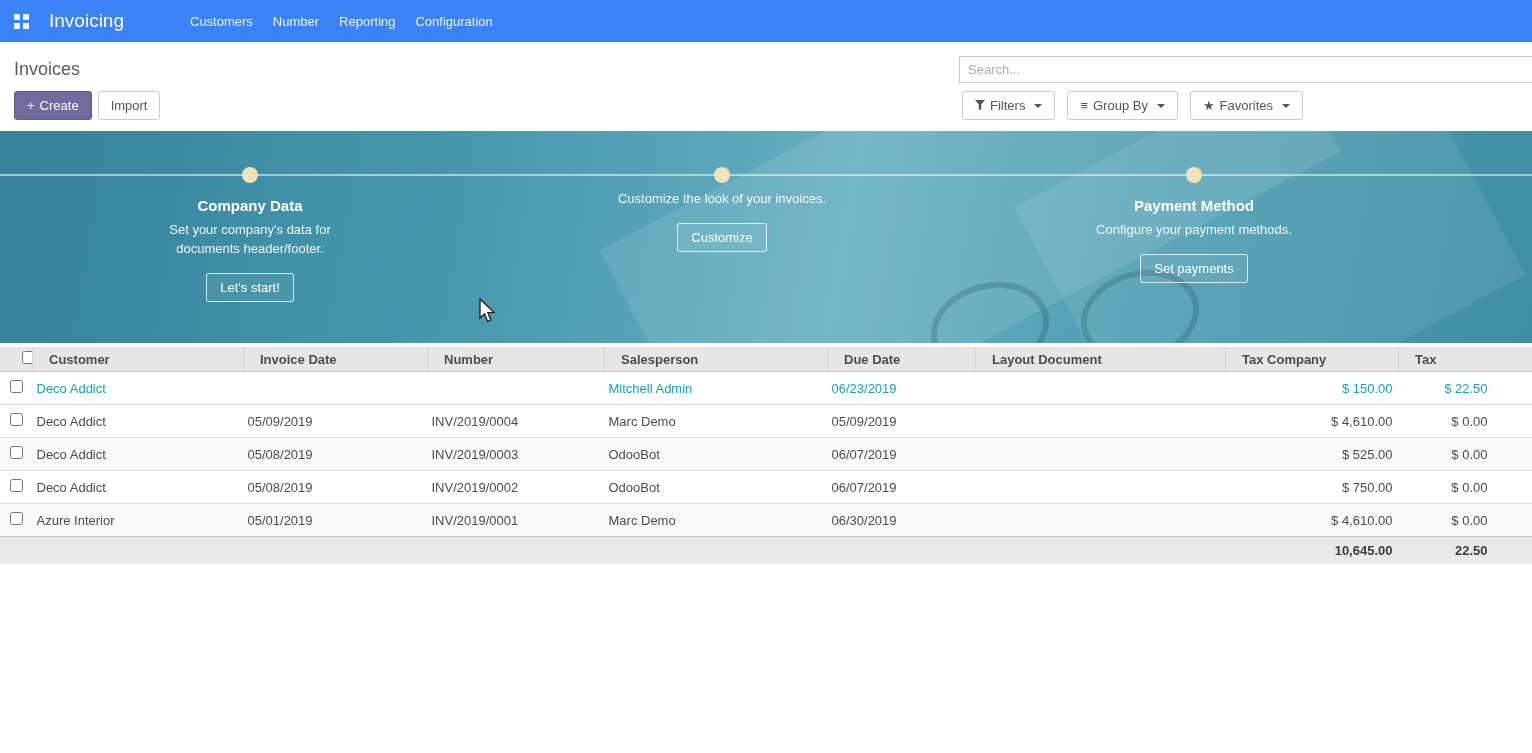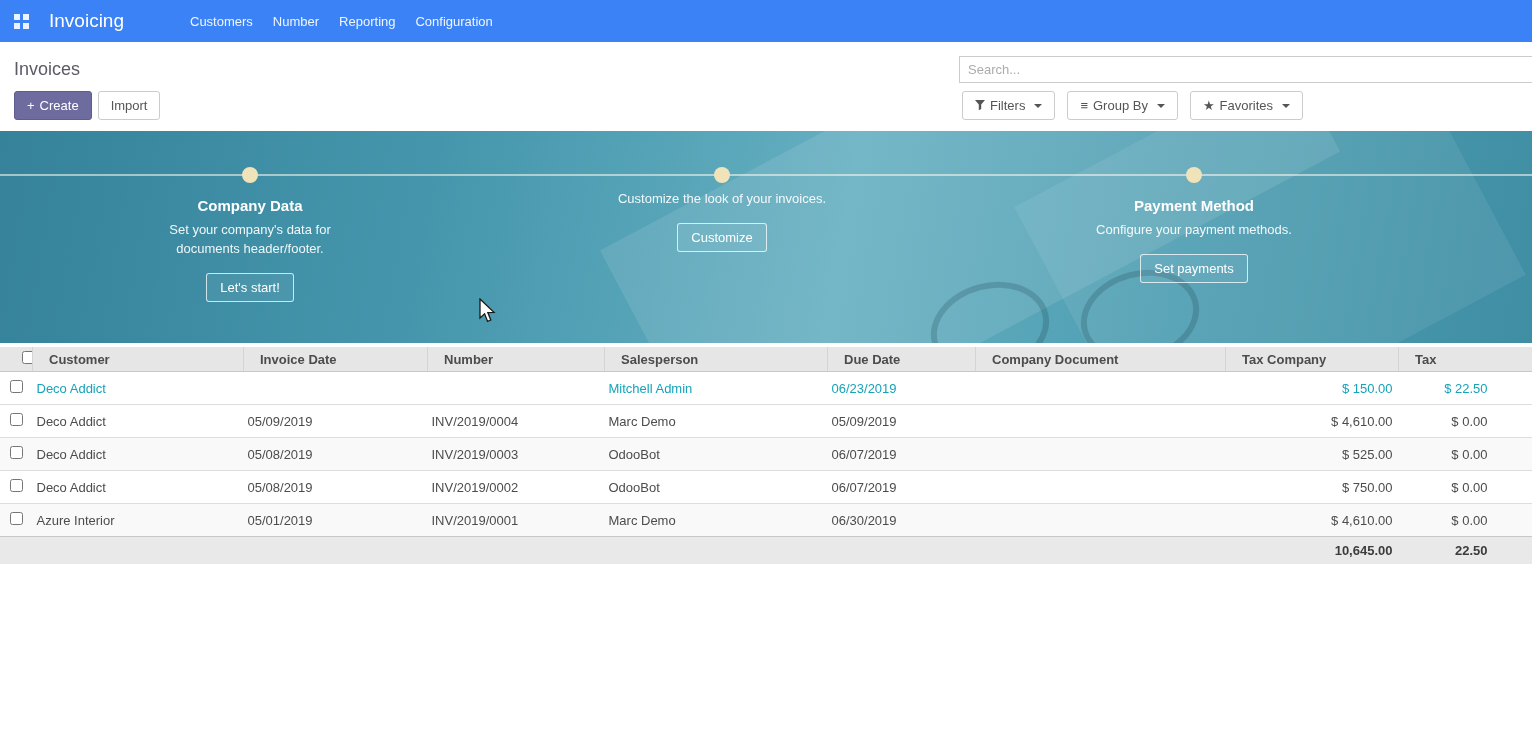--- a/index.html
+++ b/index.html
@@ -305,21 +305,21 @@
   <thead>
     <tr>
       <th class="col-check">
         <input type="checkbox" class="row-check" style="">
       </th>
       <th class="col-customer">Customer</th>
       <th class="col-invdate">Invoice Date</th>
       <th class="col-number">Number</th>
       <th class="col-sales">Salesperson</th>
       <th class="col-due">Due Date</th>
-      <th class="col-source">Company Document</th>
+      <th class="col-source">Layout Document</th>
       <th class="col-taxexcl num">Tax Company</th>
       <th class="col-tax num tax-pad">Tax</th>
     </tr>
   </thead>
   <tbody>
       <tr class="highlight">
     <td><input type="checkbox" class="row-check" style=""></td>
     <td>Deco Addict</td>
     <td></td>
     <td></td>

